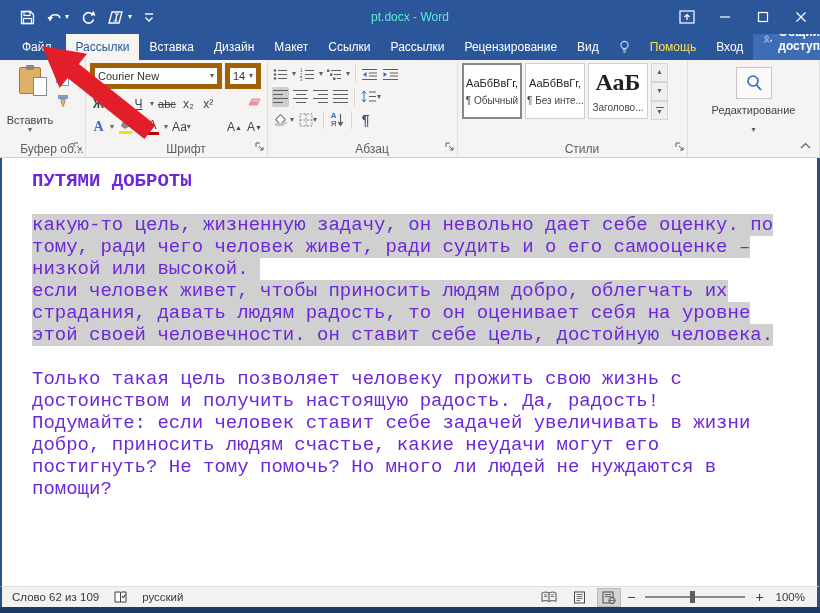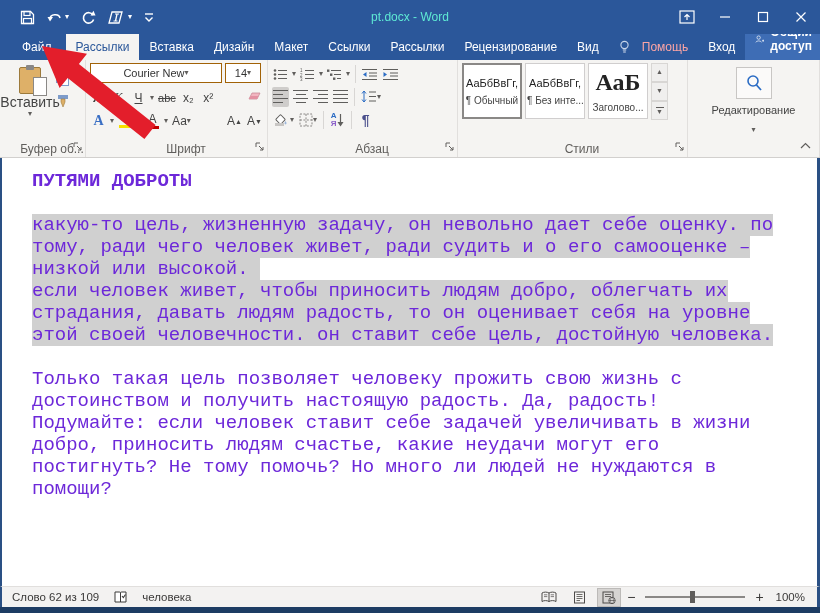--- a/index.html
+++ b/index.html
@@ -15,50 +15,50 @@
   .caret.gray { color:#605e5c; }
   .win-title { position:absolute; left:0; right:0; text-align:center; color:#5eead4; font-size:12px; pointer-events:none; }
   .win-controls { margin-left:auto; display:flex; align-items:center; height:100%; }
   .win-btn { width:38px; height:100%; display:flex; align-items:center; justify-content:center; }
 
   
   .tabstrip { height:26px; background:#2b579a; display:flex; align-items:flex-end; flex:0 0 auto; }
   .tab { padding:0 10px; height:26px; display:flex; align-items:center; color:#fff; font-size:12px; }
   .tab.file { margin-left:8px; padding:0 14px; }
   .tab.active { background:#f5f4f2; color:#2b579a; }
-  .tab.help-tab { color:#fca5a5; gap:12px;margin-top:16px; }
+  .tab.help-tab { color:#fde047; gap:20px;margin-top:16px; }
   .share-btn { height:42px; background:#3e6db5; color:#fff; font-size:12px; display:flex; align-items:center; gap:6px; padding:0 12px 0 10px;font-weight:bold; }
 
   
   .ribbon { height:98px; background:#f5f4f2; border-bottom:1px solid #d2d0ce; display:flex; flex:0 0 auto; position:relative; }
   .grp { display:flex; flex-direction:column; border-right:1px solid #e1dfdd; position:relative; }
   .grp-body { flex:1; padding:3px 4px 0 4px; }
   .grp-foot { height:16px; display:flex; align-items:center; justify-content:center; color:#605e5c; font-size:12px; position:relative;margin-left:19px; }
   .launcher { position:absolute; right:3px; bottom:3px; }
   .rib-row { display:flex; align-items:center; gap:3px; }
   .rib-btn { display:flex; align-items:center; justify-content:center; min-width:17px; height:20px; padding:0 1px; color:#444; font-size:12px; border-radius:2px; }
   .rib-btn.pressed { background:#cfcdcb; }
   .vsep { width:1px; height:18px; background:#d8d6d4; margin:0 2px; }
 
   
   .grp.clipboard { width:86px; }
   .paste-col { width:52px; display:flex; flex-direction:column; align-items:center; }
   .clipboard-ic { width:22px; height:27px; background:#deb068; border:1px solid #9c7a3c; border-radius:2px; position:relative; margin-top:4px; }
   .clipboard-ic .clip { position:absolute; top:-3px; left:6px; width:8px; height:5px; background:#8a8886; border-radius:1px; }
   .clipboard-ic .page { position:absolute; right:-7px; bottom:-3px; width:14px; height:19px; background:#fff; border:1px solid #8a8886; }
-  .paste-label { font-size:14px; color:#444; margin-top:0; }
+  .paste-label { font-size:11px; color:#444; margin-top:20px; }
   .side-col { display:flex; flex-direction:column; gap:8px; margin-top:8px; }
   .copy-ic { position:relative; width:13px; height:15px; }
   .copy-ic i { position:absolute; width:10px; height:12px; background:#fff; border:1px solid #7d9bc9; display:block; }
   .copy-ic i:first-child { left:0; top:0; }
   .copy-ic i:last-child { left:3px; top:3px; }
 
   
   .grp.font { width:182px; }
-  .combo { height:20px; border:1px solid #a16207; background:#fff; display:flex; align-items:center; font-size:11px; color:#333; padding:8px 3px; justify-content:center; }
+  .combo { height:20px; border:5px solid #a16207; background:#fff; display:flex; align-items:center; font-size:11px; color:#333; padding:8px 3px; justify-content:space-between; }
   .combo .caret { color:#605e5c; }
   .fname { width:132px; }
   .fsize { width:36px; }
   .glyph-b { font-weight:bold; }
   .glyph-i { font-style:italic; font-family:"Liberation Serif", serif; }
   .glyph-u { text-decoration:underline; }
   .glyph-s { text-decoration:line-through; font-size:11px; }
   .eff-a { color:#3a6fc4; font-family:"Liberation Serif", serif; font-weight:bold; font-size:14px; }
   .ucolor { display:inline-flex; flex-direction:column; align-items:center; line-height:1; }
   .ucolor .bar { width:13px; height:3px; margin-top:1px; }
@@ -520,21 +520,21 @@
   </div>
 
   <div class="statusbar">
     <div class="sb-left">
       <span>Слово 62 из 109</span>
       <svg width="15" height="14" viewBox="0 0 15 14">
           <path d="M2 2 h4.5 a1 1 0 0 1 1 1 v9 h-5.5 z" fill="#fff" stroke="#3b3a39"></path>
           <path d="M13 2 h-4.5 a1 1 0 0 0 -1 1 v9 h5.5 z" fill="#fff" stroke="#3b3a39"></path>
           <path d="M9 6 l1.3 1.5 L12.5 4.5" fill="none" stroke="#3b3a39" stroke-width="1.1"></path>
         </svg>
-      <span>человека</span>
+      <span>русский</span>
     </div>
     <div class="sb-right">
       <span class="view-btn">
         <svg width="16" height="12" viewBox="0 0 16 12">
             <path d="M8 2 C6 0.8, 3 0.8, 1 2 V10.5 C3 9.3, 6 9.3, 8 10.5 C10 9.3, 13 9.3, 15 10.5 V2 C13 0.8, 10 0.8, 8 2 Z" fill="none" stroke="#4d4b49"></path>
             <line x1="8" y1="2" x2="8" y2="10.5" stroke="#4d4b49"></line>
             <line x1="3" y1="3.8" x2="6.3" y2="3.8" stroke="#4d4b49" stroke-width="0.7"></line>
             <line x1="3" y1="5.6" x2="6.3" y2="5.6" stroke="#4d4b49" stroke-width="0.7"></line>
             <line x1="9.7" y1="3.8" x2="13" y2="3.8" stroke="#4d4b49" stroke-width="0.7"></line>
             <line x1="9.7" y1="5.6" x2="13" y2="5.6" stroke="#4d4b49" stroke-width="0.7"></line>

